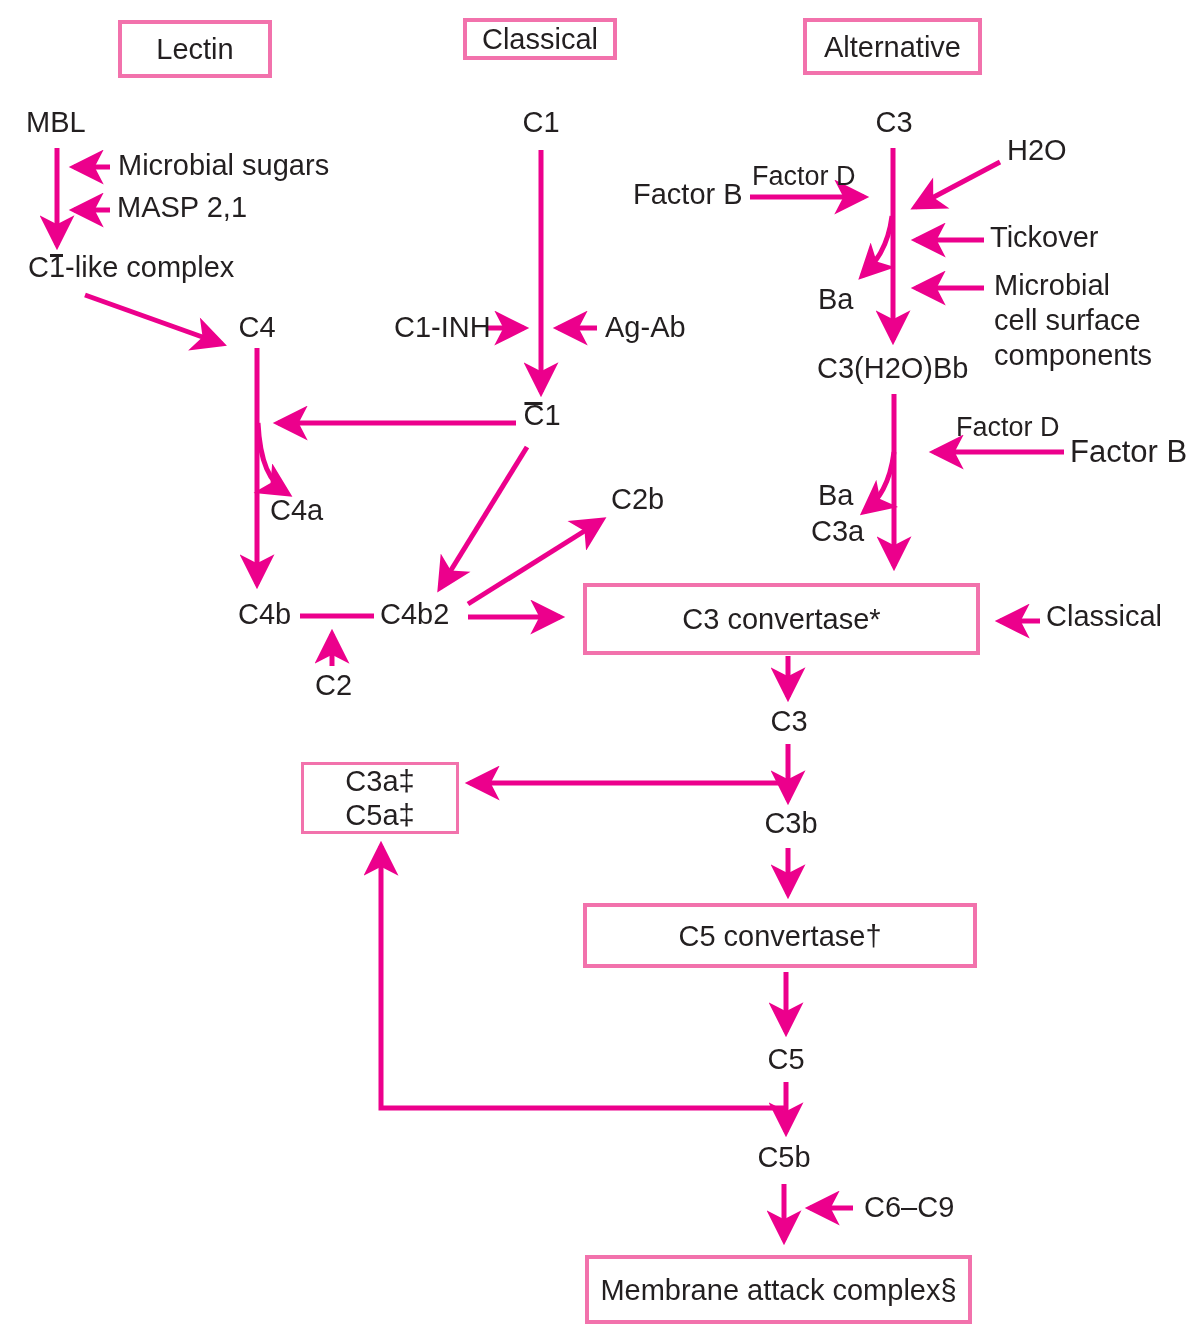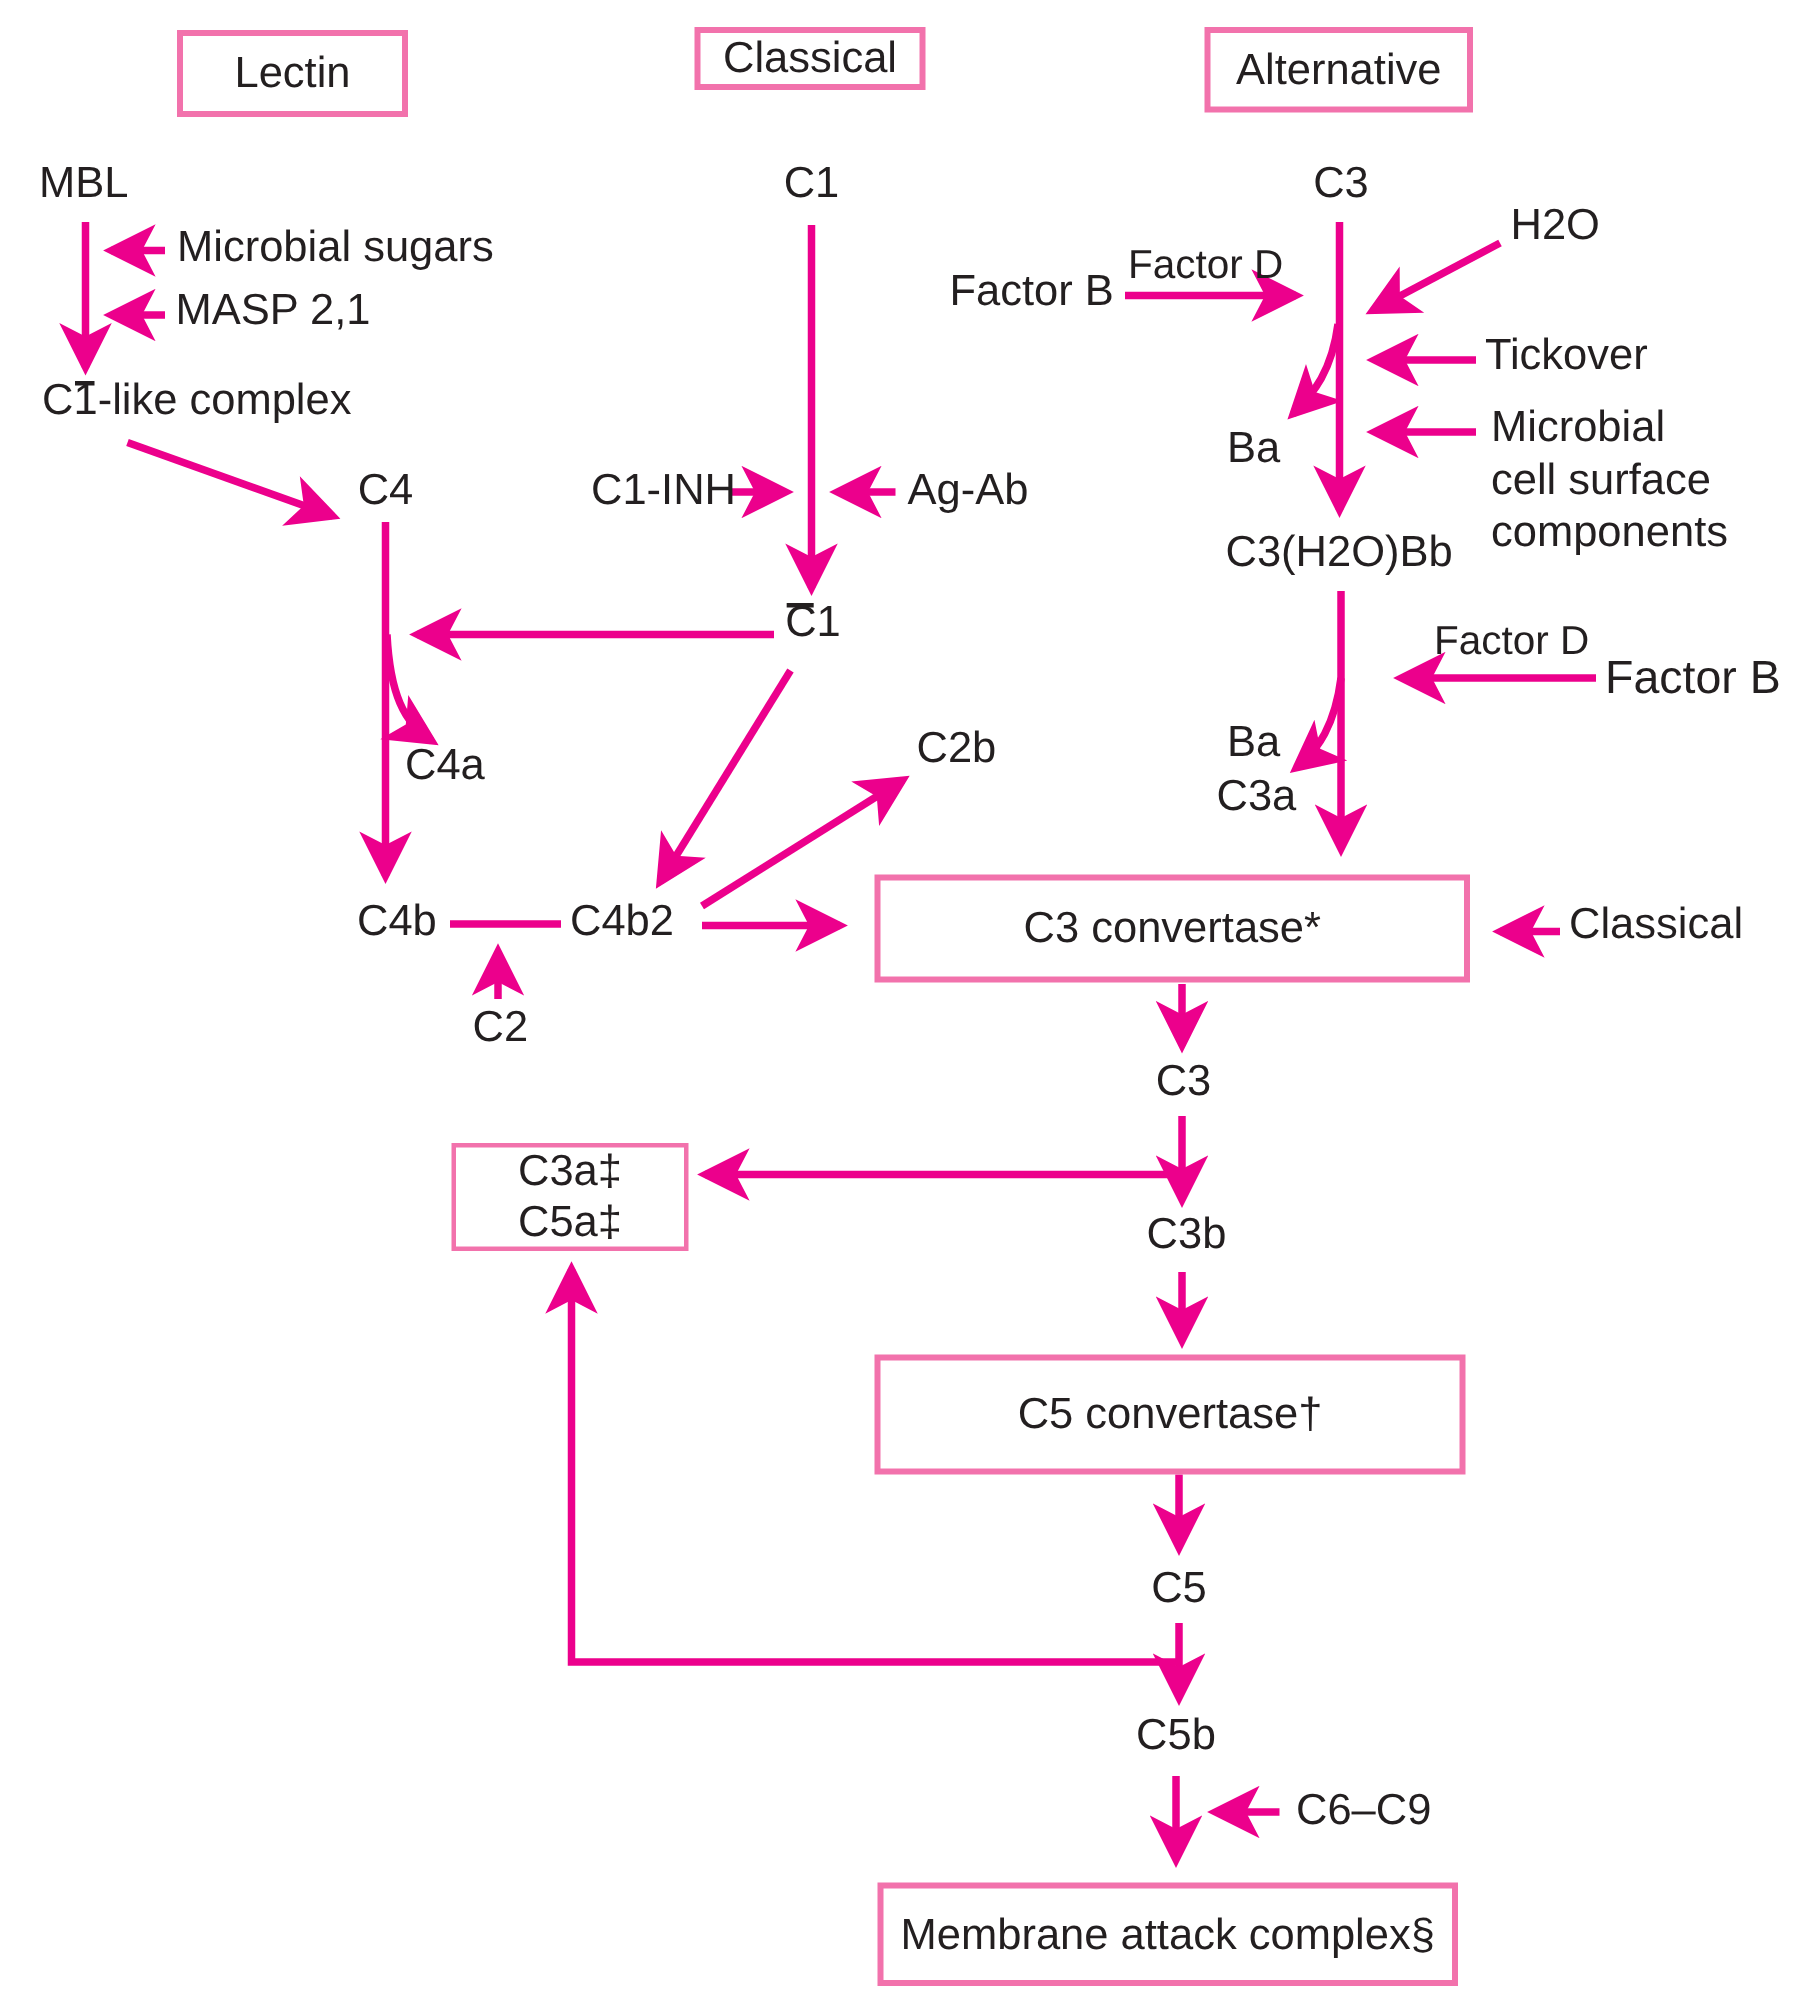--- a/index.html
+++ b/index.html
@@ -128,21 +128,21 @@
   <div class="pbox" style="left:583px;top:583px;width:397px;height:72px">
     <span>C3 convertase*</span>
   </div>
   <div class="lbl" style="left:1046px;top:600px">Classical</div>
   <div class="lbl c" style="left:789px;top:705px">C3</div>
   <div class="lbl c" style="left:791px;top:807px">C3b</div>
   <div class="pbox thin" style="left:301px;top:762px;width:158px;height:72px">
     <div>C3a‡</div>
     <div>C5a‡</div>
   </div>
-  <div class="pbox" style="left:583px;top:903px;width:394px;height:80px">
+  <div class="pbox" style="left:583px;top:903px;width:394px;height:65px">
     <span>C5 convertase†</span>
   </div>
   <div class="lbl c" style="left:786px;top:1043px">C5</div>
   <div class="lbl c" style="left:784px;top:1141px">C5b</div>
   <div class="lbl" style="left:864px;top:1191px">C6–C9</div>
   <div class="pbox" style="left:585px;top:1255px;width:387px;height:69px">
     <span>Membrane attack complex§</span>
   </div>
 
 </div>

